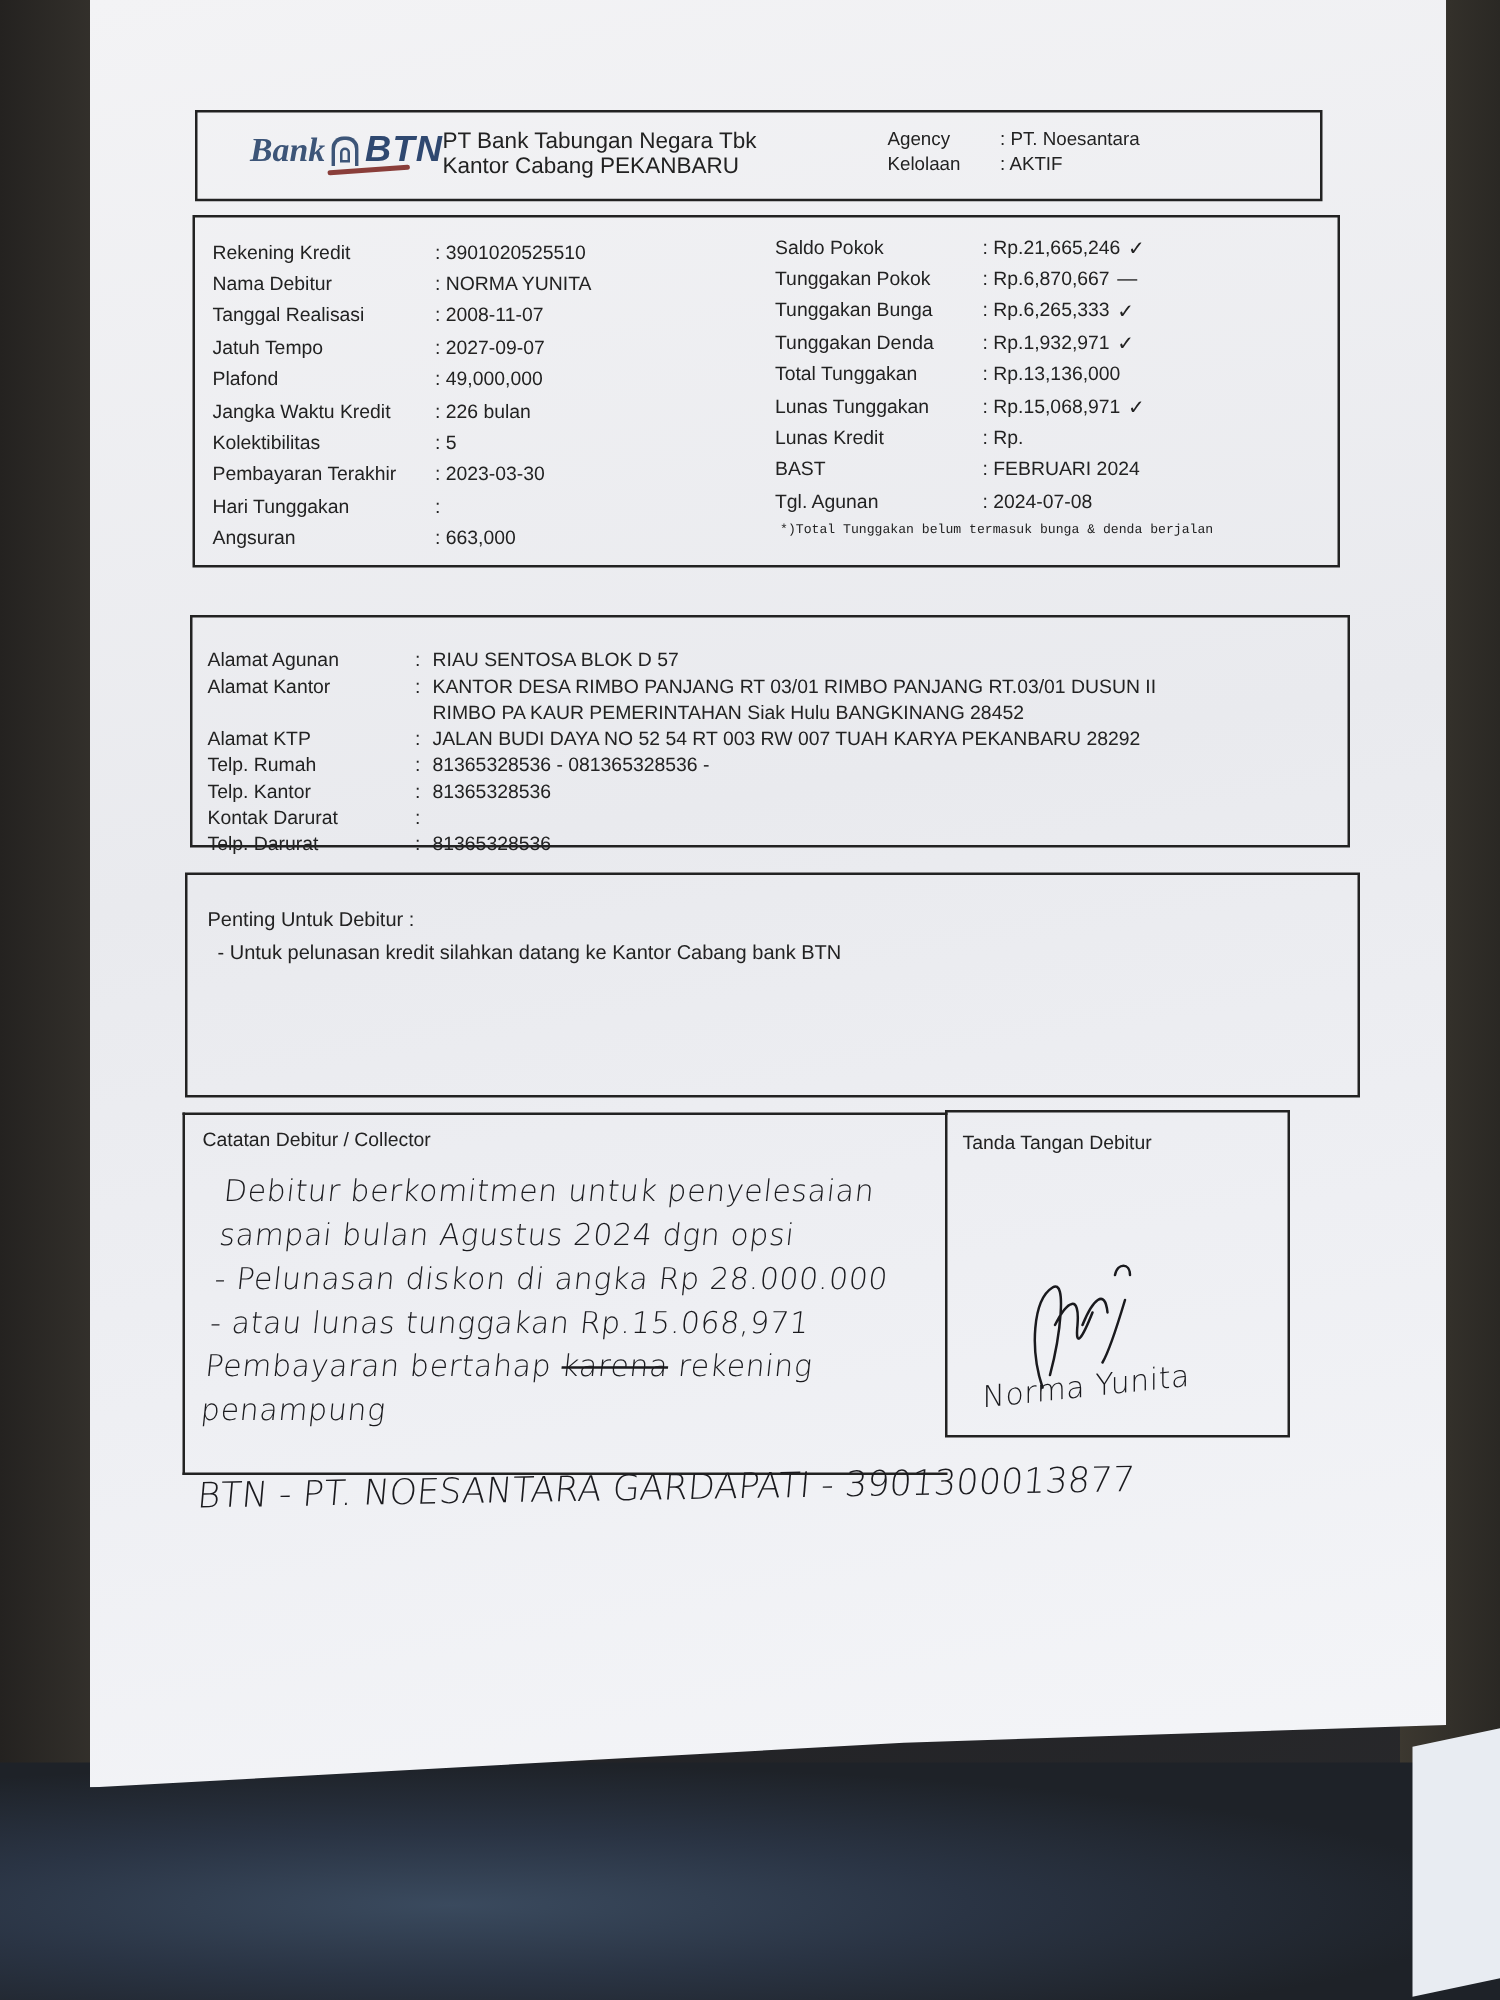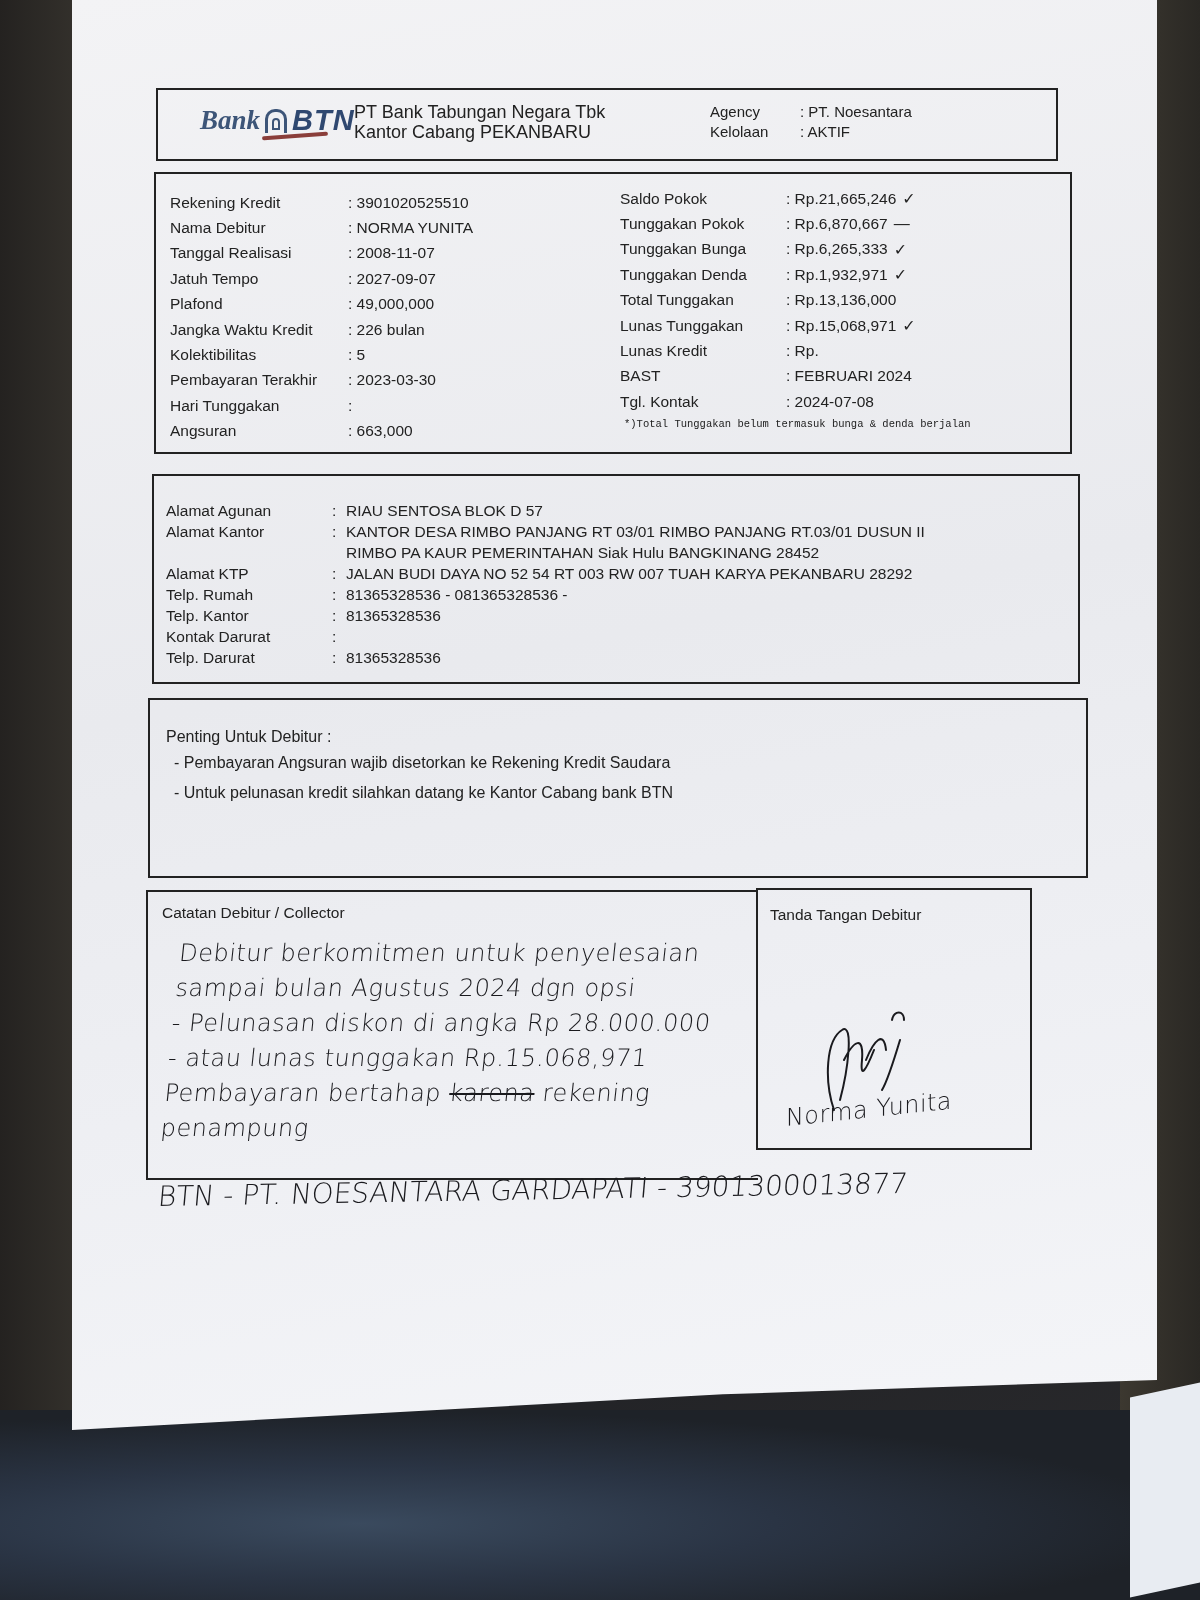--- a/index.html
+++ b/index.html
@@ -49,21 +49,21 @@
   .kv { position:absolute; font-size:15.5px; color:#222; }
   .kv .row { display:flex; height:25.4px; align-items:center; }
   .kv-left { left:14px; top:16px; }
   .kv-left .lbl { width:178px; }
   .kv-right { left:464px; top:12px; }
   .kv-right .lbl { width:166px; }
   .check { display:inline-block; margin-left:6px; color:#222; font-size:16px; }
   .footnote { position:absolute; left:468px; top:244px; font-size:10.5px; color:#222;font-family:Liberation Mono, monospace; }
 
   
-  .addr { left:80px; top:474px; width:928px; height:210px; }
+  .addr { left:80px; top:492px; width:928px; height:186px; }
   .addr .row { display:flex; font-size:15.5px; line-height:21px; color:#222; }
   .addr .lbl { width:166px; }
   .addr .sep { width:14px; }
   .addr .val { width:620px; }
   .addr-body { position:absolute; left:12px; top:24px; }
 
   
   .notice { left:76px; top:698px; width:940px; height:180px; }
   .notice-body { position:absolute; left:16px; top:28px; font-size:16px; color:#222; }
   .notice-body .title { margin-bottom:8px; }
@@ -195,21 +195,21 @@
         </div>
       <div class="row">
           <span class="lbl">Lunas Kredit</span>
           <span>: Rp.</span>
         </div>
       <div class="row">
           <span class="lbl">BAST</span>
           <span>: FEBRUARI 2024</span>
         </div>
       <div class="row">
-          <span class="lbl">Tgl. Kontak</span>
+          <span class="lbl">Tgl. Agunan</span>
           <span>: 2024-07-08</span>
         </div>
     </div>
     <div class="footnote">*)Total Tunggakan belum termasuk bunga &amp; denda berjalan</div>
   </div>
 
   <div class="box addr">
     <div class="addr-body">
       <div class="row">
           <span class="lbl">Alamat Agunan</span>
@@ -245,21 +245,20 @@
           <span class="lbl">Telp. Darurat</span>
           <span class="sep">:</span>
           <span class="val">81365328536</span>
         </div>
     </div>
   </div>
 
   <div class="box notice">
     <div class="notice-body">
       <div class="title">Penting Untuk Debitur :</div>
-      <div class="item">- Pembayaran Angsuran wajib disetorkan ke Rekening Kredit Saudara</div>
       <div class="item">- Untuk pelunasan kredit silahkan datang ke Kantor Cabang bank BTN</div>
     </div>
   </div>
 
   <div class="box notes">
     <div class="notes-label">Catatan Debitur / Collector</div>
     <div class="notes-lines hand">
       <div>Debitur berkomitmen untuk penyelesaian</div>
       <div>sampai bulan Agustus 2024 dgn opsi</div>
       <div>- Pelunasan diskon di angka Rp 28.000.000</div>

